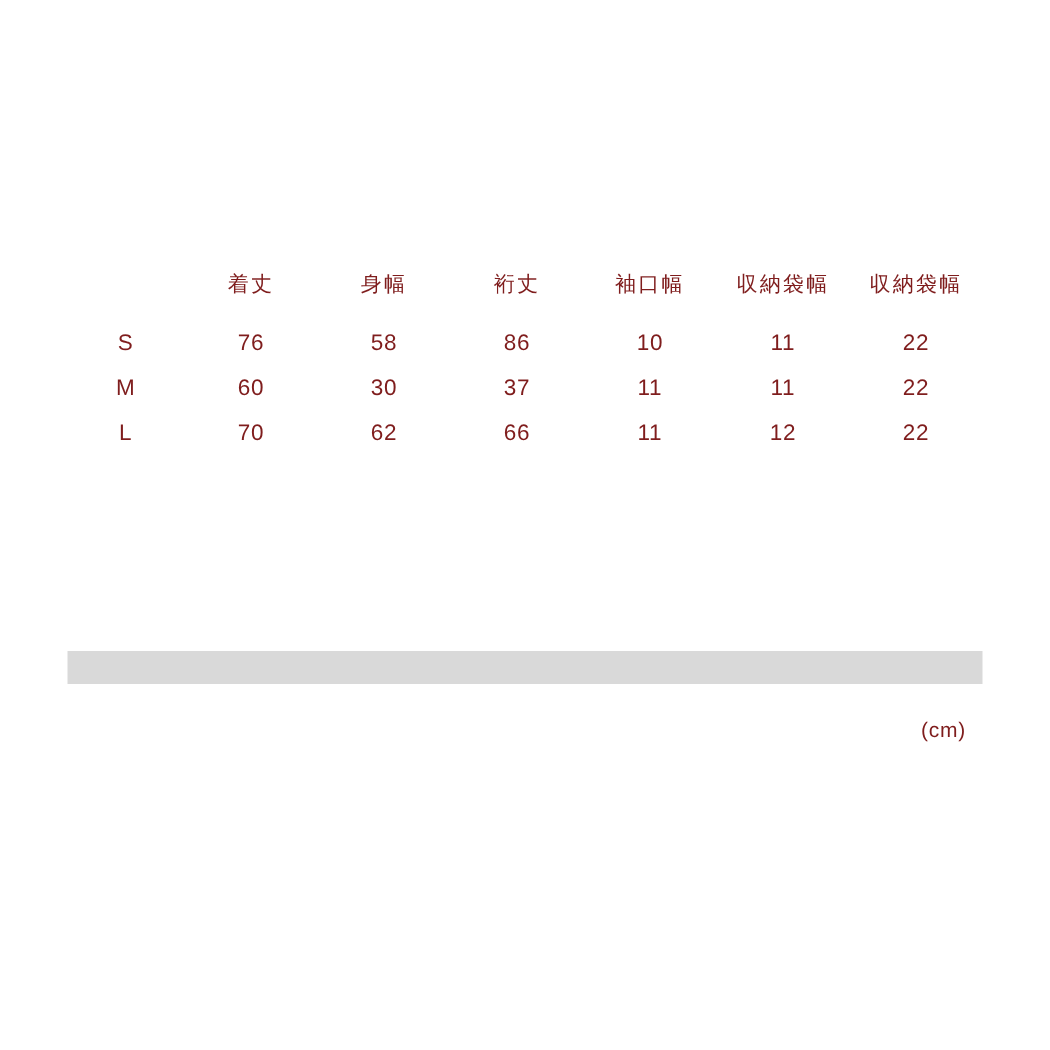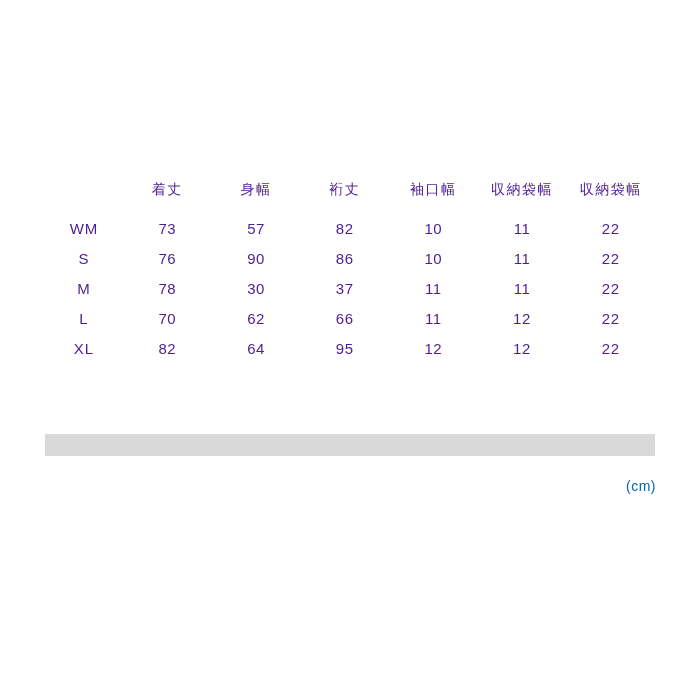--- a/index.html
+++ b/index.html
@@ -30,21 +30,21 @@
     width: 610px;
     margin: 0 auto;
     table-layout: fixed;
   }
   table.size-table th,
   table.size-table td {
     border: none;
     text-align: center;
     font-weight: normal;
     font-size: 15px;
-    color: #4c1d95;
+    color: #7f1d1d;
     padding: 0;
     height: 30px;
     vertical-align: middle;
     letter-spacing: 0.5px;
   }
   table.size-table th.col-head {
     font-size: 14px;
     padding-bottom: 8px;
     letter-spacing: 1.5px;
   }
@@ -59,24 +59,24 @@
   .band {
     position: absolute;
     left: 45px;
     top: 434px;
     width: 610px;
     height: 22px;
     background: #d9d9d9;
   }
   .unit {
     position: absolute;
-    right: 44px;
+    right: 56px;
     top: 478px;
     font-size: 14px;
-    color: #0369a1;
+    color: #7f1d1d;
     letter-spacing: 0.5px;
   }
 </style>
 </head>
 <body>
 
 <div class="page">
 
   <div class="size-table-wrap">
     <table class="size-table">
@@ -86,64 +86,46 @@
           <th class="col-head">着丈</th>
           <th class="col-head">身幅</th>
           <th class="col-head">裄丈</th>
           <th class="col-head">袖口幅</th>
           <th class="col-head">収納袋幅</th>
           <th class="col-head">収納袋幅</th>
         </tr>
       </thead>
       <tbody>
         <tr>
-          <td class="row-head">WM</td>
-          <td>73</td>
-          <td>57</td>
-          <td>82</td>
-          <td>10</td>
-          <td>11</td>
-          <td>22</td>
-        </tr>
-        <tr>
           <td class="row-head">S</td>
           <td>76</td>
-          <td>90</td>
+          <td>58</td>
           <td>86</td>
           <td>10</td>
           <td>11</td>
           <td>22</td>
         </tr>
         <tr>
           <td class="row-head">M</td>
-          <td>78</td>
+          <td>60</td>
           <td>30</td>
           <td>37</td>
           <td>11</td>
           <td>11</td>
           <td>22</td>
         </tr>
         <tr>
           <td class="row-head">L</td>
           <td>70</td>
           <td>62</td>
           <td>66</td>
           <td>11</td>
           <td>12</td>
           <td>22</td>
         </tr>
-        <tr>
-          <td class="row-head">XL</td>
-          <td>82</td>
-          <td>64</td>
-          <td>95</td>
-          <td>12</td>
-          <td>12</td>
-          <td>22</td>
-        </tr>
       </tbody>
     </table>
   </div>
 
   <div class="band"></div>
 
   <div class="unit">(cm)</div>
 
 </div>
 

